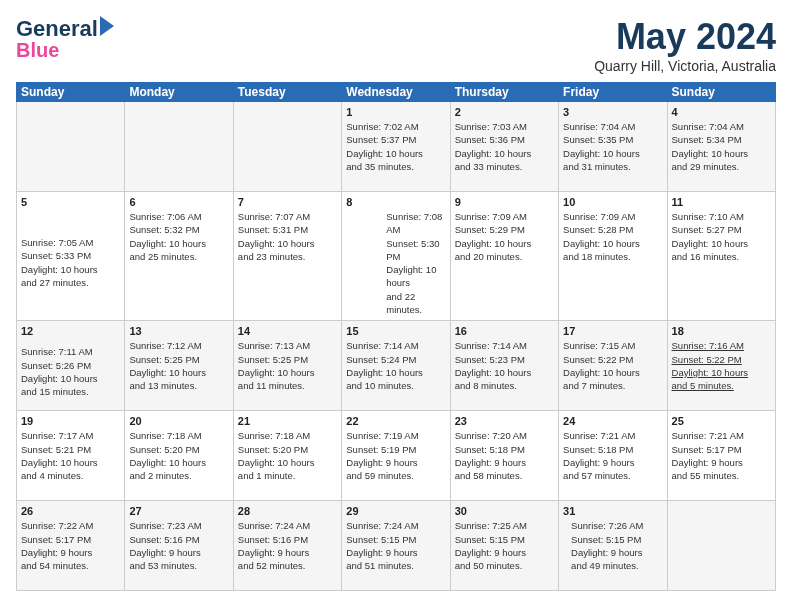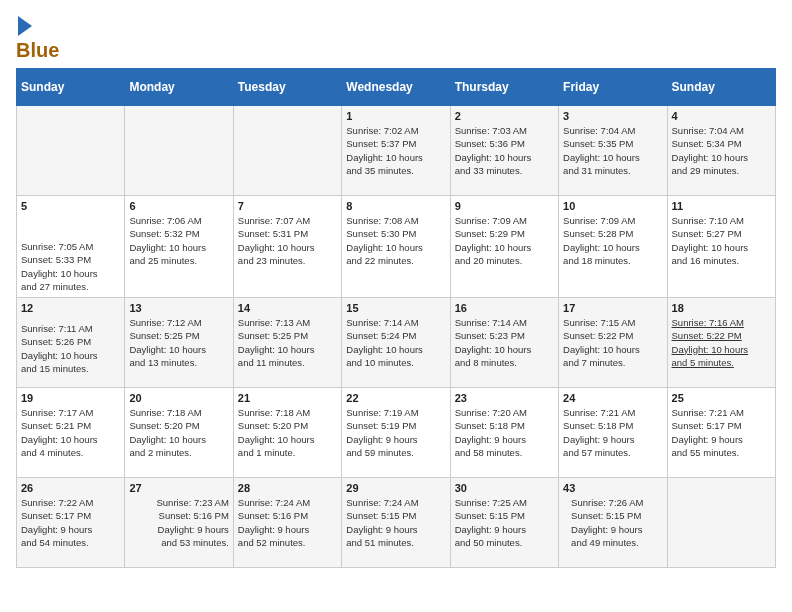--- a/index.html
+++ b/index.html
@@ -54,21 +54,21 @@
     table {
       width: 100%;
       border-collapse: collapse;
       table-layout: fixed;
     }
     thead tr th {
       background: #2a6bb5;
       color: #fff;
       font-size: 12px;
       font-weight: bold;
-      padding: 11px 4px;
+      padding: 2px 4px;
       border: 1px solid #2a6bb5;
       text-align: left;
     }
     tbody tr td {
       border: 1px solid #ccc;
       vertical-align: top;
       padding: 4px 4px;
       font-size: 10px;
       color: #222;
       min-height: 80px;
@@ -96,26 +96,30 @@
       background: #f9f9f9;
     }
   </style>
 </head>
 <body>
 
 <div class="header">
   <div class="logo">
     <div class="logo-row">
       <span class="logo-text">
-        <span class="logo-arrow"></span>
+        <span style="color:#1a3a5c;">General</span><span class="logo-arrow"></span>
       </span>
     </div>
     <div class="logo-row">
-      <span class="logo-text" style="color:#a16207;font-size:20px;">Blue</span>
+      <span class="logo-text" style="color:#ec4899;font-size:20px;">Blue</span>
     </div>
+  </div>
+  <div class="title-block">
+    <div class="month-year">May 2024</div>
+    <div class="location">Quarry Hill, Victoria, Australia</div>
   </div>
 </div>
 
 <table>
   <thead>
     <tr>
     <th>Sunday</th>
         <th>Monday</th>
         <th>Tuesday</th>
         <th>Wednesday</th>
@@ -175,21 +179,21 @@
         </td>
         <td>
           <span class="day-num">7</span>
           <div class="day-info" style="white-space: pre-line;">Sunrise: 7:07 AM
 Sunset: 5:31 PM
 Daylight: 10 hours
 and 23 minutes.</div>
         </td>
         <td>
           <span class="day-num">8</span>
-          <div class="day-info" style="white-space: pre-line;">Sunrise: 7:08 AM
+          <div class="day-info" style="white-space: pre-line; margin-left: 40px;">Sunrise: 7:08 AM
 Sunset: 5:30 PM
 Daylight: 10 hours
 and 22 minutes.</div>
         </td>
         <td>
           <span class="day-num">9</span>
           <div class="day-info" style="white-space: pre-line;">Sunrise: 7:09 AM
 Sunset: 5:29 PM
 Daylight: 10 hours
 and 20 minutes.</div>
@@ -314,21 +318,21 @@
       <tr>
         <td>
           <span class="day-num">26</span>
           <div class="day-info" style="white-space: pre-line;">Sunrise: 7:22 AM
 Sunset: 5:17 PM
 Daylight: 9 hours
 and 54 minutes.</div>
         </td>
         <td>
           <span class="day-num">27</span>
-          <div class="day-info" style="white-space: pre-line; text-align: right;">Sunrise: 7:23 AM
+          <div class="day-info" style="white-space: pre-line;">Sunrise: 7:23 AM
 Sunset: 5:16 PM
 Daylight: 9 hours
 and 53 minutes.</div>
         </td>
         <td>
           <span class="day-num">28</span>
           <div class="day-info" style="white-space: pre-line;">Sunrise: 7:24 AM
 Sunset: 5:16 PM
 Daylight: 9 hours
 and 52 minutes.</div>
@@ -341,21 +345,21 @@
 and 51 minutes.</div>
         </td>
         <td>
           <span class="day-num">30</span>
           <div class="day-info" style="white-space: pre-line;">Sunrise: 7:25 AM
 Sunset: 5:15 PM
 Daylight: 9 hours
 and 50 minutes.</div>
         </td>
         <td>
-          <span class="day-num">43</span>
+          <span class="day-num">31</span>
           <div class="day-info" style="white-space: pre-line; margin-left: 8px;">Sunrise: 7:26 AM
 Sunset: 5:15 PM
 Daylight: 9 hours
 and 49 minutes.</div>
         </td>
         <td class="empty-cell"></td>
       </tr>
     </tbody>
 </table>
 

